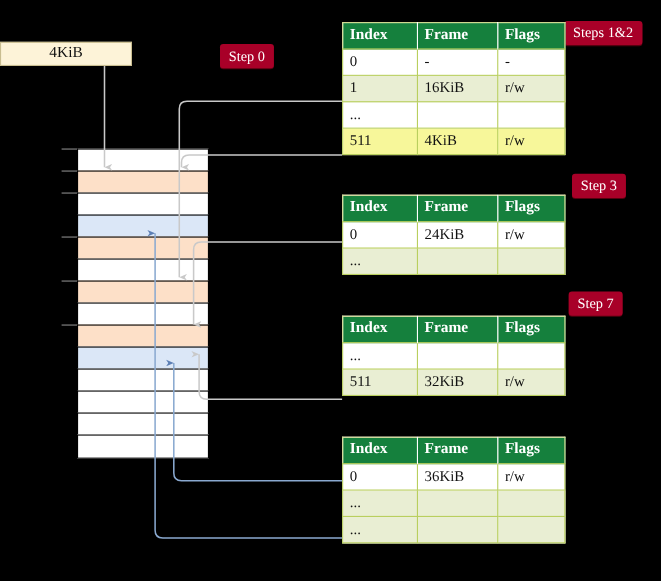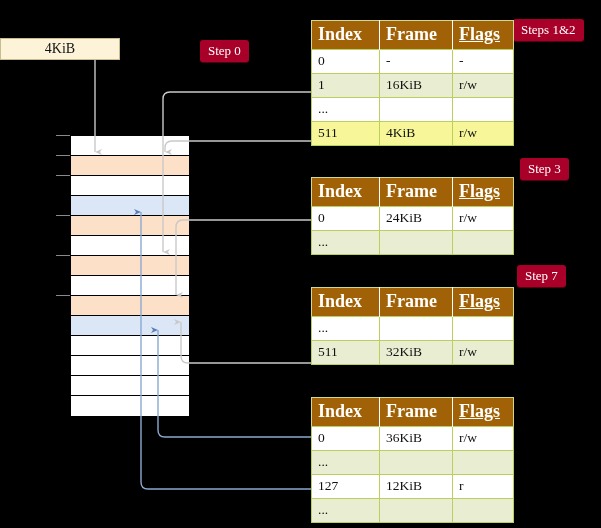--- a/index.html
+++ b/index.html
@@ -50,27 +50,27 @@
   .tick{position:absolute; left:-14px; width:14px; height:0;
         border-top:1.5px solid #8a8a8a;}
 
   
   .ptable{
     position:absolute; border-collapse:collapse;
     background:#fff; font-size:13.5px; color:#111;
     border:1px solid #cfd98f;
   }
   .ptable th{
-    background:#a16207; color:#ffffff;
-    font-weight:bold; font-size:18px;
+    background:#15803d; color:#ffffff;
+    font-weight:bold; font-size:14px;
     text-align:left; padding:3px 6px 4px 6px;
     border-right:1.5px solid #ffffff;
     white-space:nowrap;
   }
-  .ptable th:last-child{border-right:none;text-decoration:underline;}
+  .ptable th:last-child{border-right:none;}
   .ptable td{
     padding:3px 6px 4px 6px;
     border:1px solid #b9cf5e;
     white-space:nowrap;
     height:14px;
   }
   .ptable tr.alt td{background:#e9eed3;}
   .ptable td.hl{background:#f7f79a;}
   .c-index{width:55px;}
   .c-frame{width:60px;margin-left:33px;}
@@ -214,25 +214,20 @@
         <tr>
           <td class="c-index">0</td>
           <td class="c-frame">36KiB</td>
           <td class="c-flags">r/w</td>
         </tr>
         <tr class="alt">
           <td class="c-index">...</td>
           <td class="c-frame"></td>
           <td class="c-flags"></td>
         </tr>
-        <tr>
-          <td class="c-index">127</td>
-          <td class="c-frame">12KiB</td>
-          <td class="c-flags">r</td>
-        </tr>
         <tr class="alt">
           <td class="c-index">...</td>
           <td class="c-frame"></td>
           <td class="c-flags"></td>
         </tr>
       </tbody>
     </table>
   </div>
 
 <svg id="wires" xmlns="http://www.w3.org/2000/svg">

